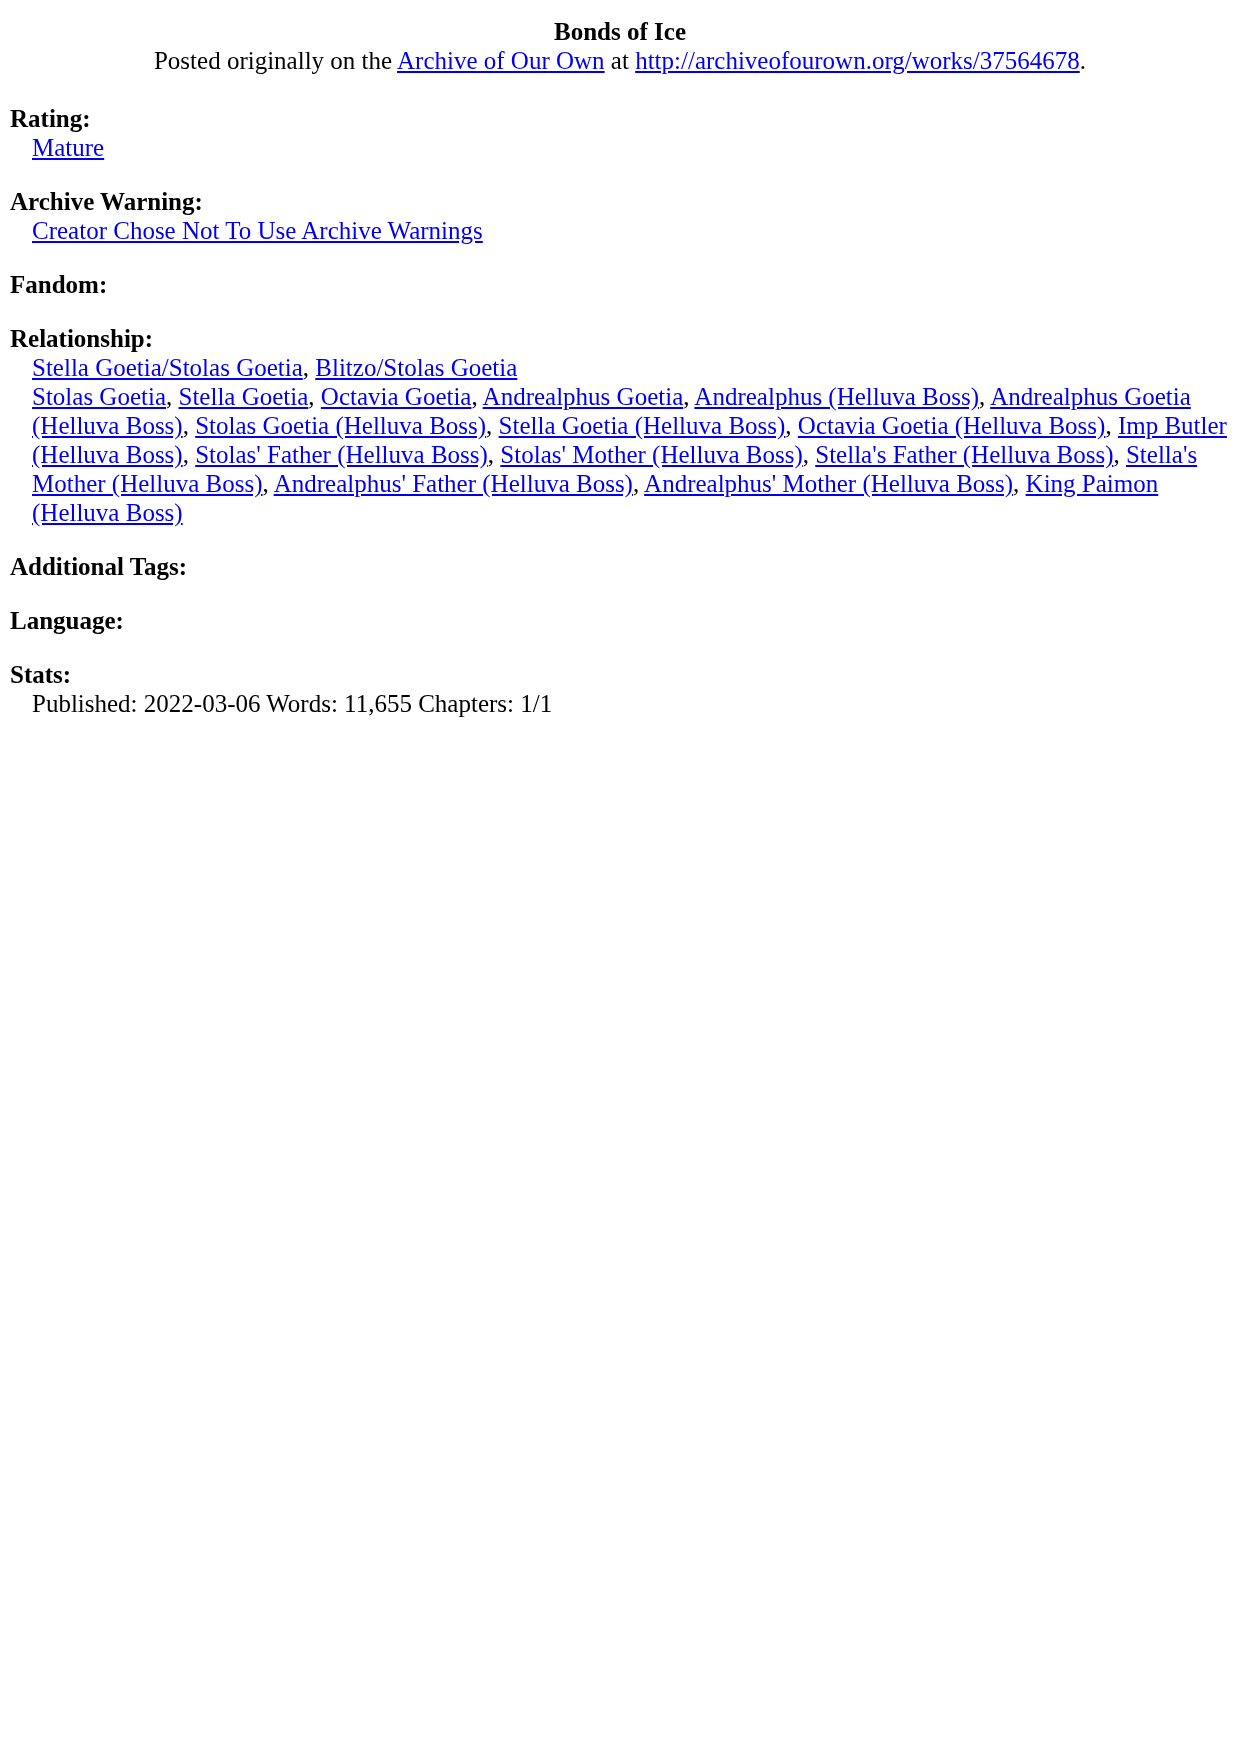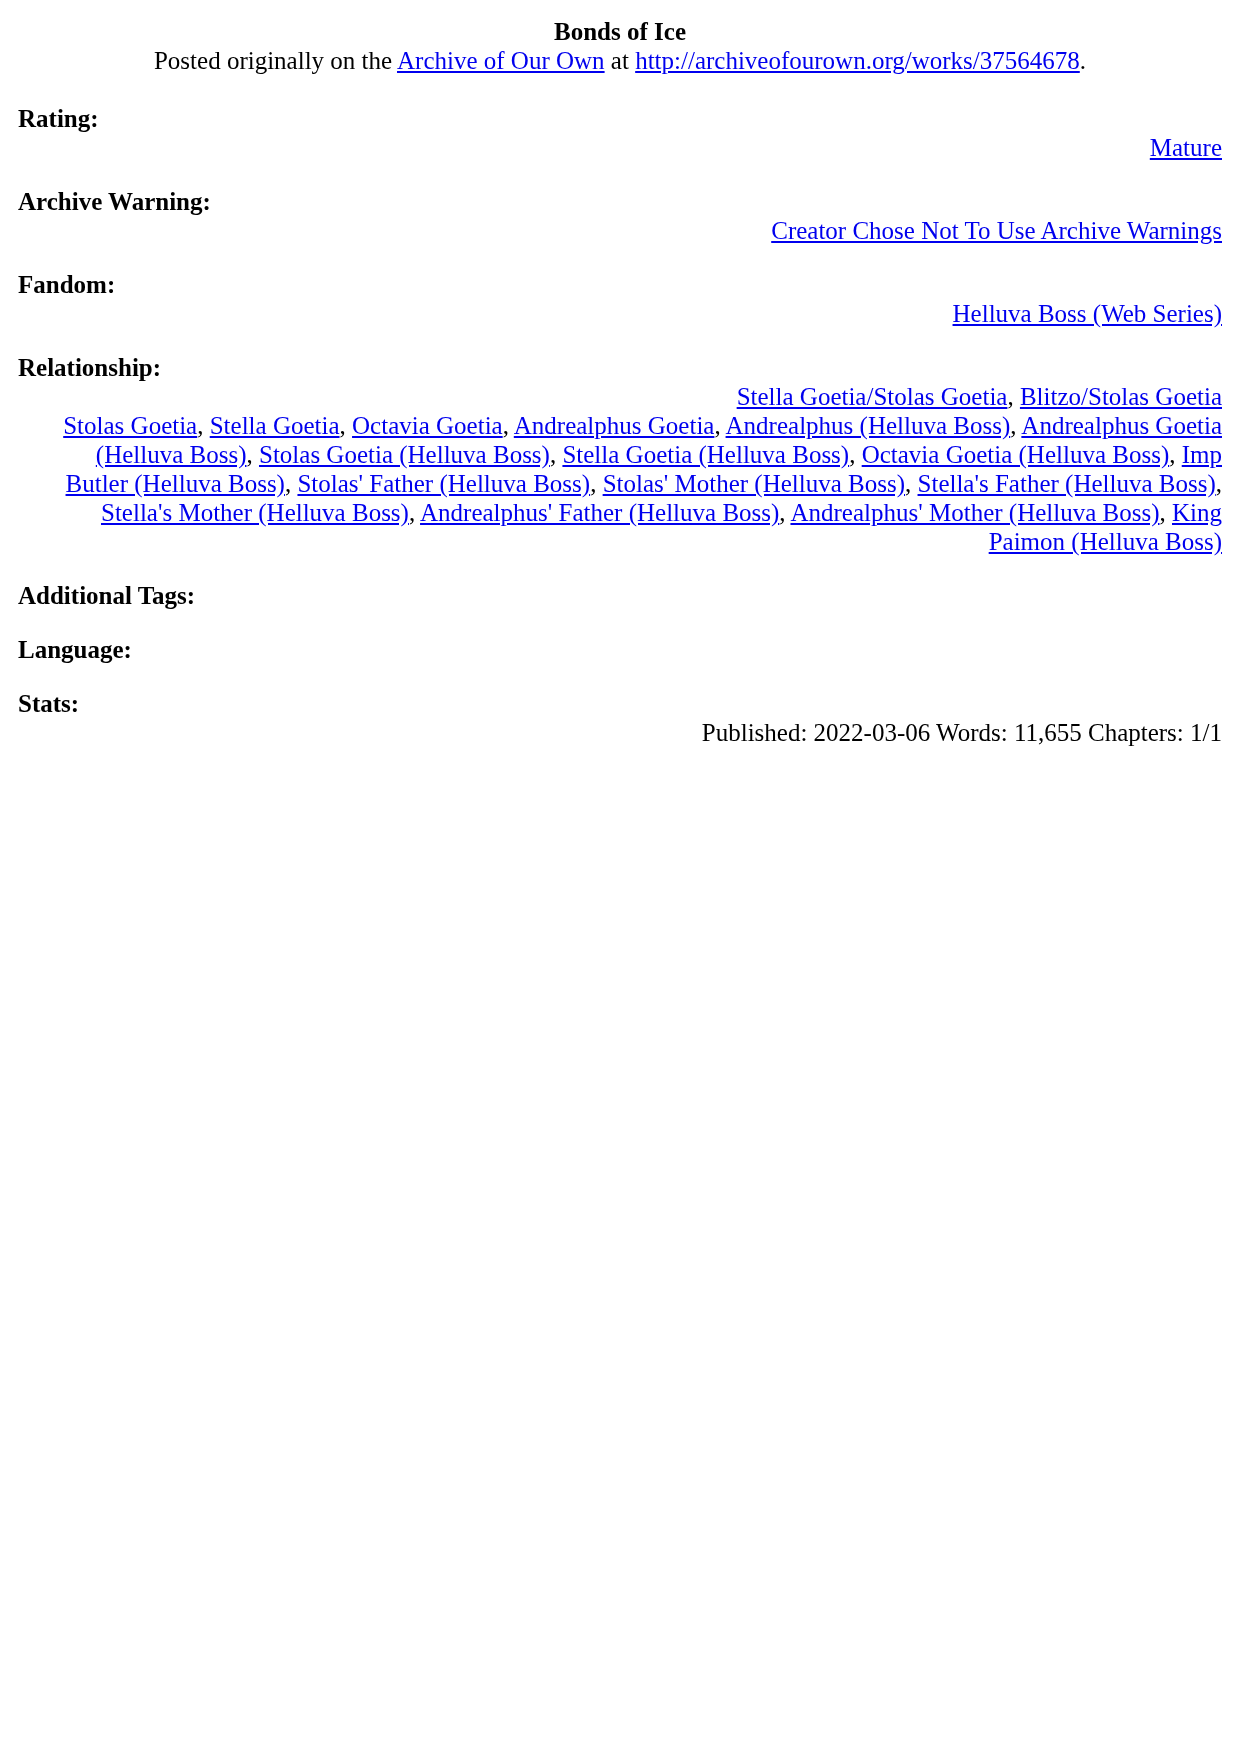--- a/index.html
+++ b/index.html
@@ -17,53 +17,51 @@
     min-height: 1700px;
   }
   .message {
     text-align: center;
     margin: 0 0 29px 0;
   }
   .message b {
     font-weight: bold;
   }
   dl.tags {
-    margin: 8px;
+    margin: 0;
   }
   dl.tags dt {
     font-weight: bold;
     margin-top: 25px;
   }
   dl.tags dt:first-child {
     margin-top: 0;
   }
   dl.tags dd {
     margin: 0 0 0 22px;
-    text-align: right;
   }
   a.lnk {
     color: #0000ee;
     text-decoration: underline;
     cursor: pointer;
   }
 </style>
 </head>
 <body>
 
 <div class="page">
 
   <p class="message"><b>Bonds of Ice</b><br><span>Posted originally on the </span><a class="lnk">Archive of Our Own</a><span> at </span><a class="lnk">http://archiveofourown.org/works/37564678</a><span>.</span></p>
 
   <dl class="tags" id="meta-list">
       <dt>Rating:</dt>
       <dd><a class="lnk">Mature</a></dd>
       <dt>Archive Warning:</dt>
       <dd><a class="lnk">Creator Chose Not To Use Archive Warnings</a></dd>
       <dt>Fandom:</dt>
-      <dd><a class="lnk">Helluva Boss (Web Series)</a></dd>
       <dt>Relationship:</dt>
       <dd><a class="lnk">Stella Goetia/Stolas Goetia</a>, <a class="lnk">Blitzo/Stolas Goetia</a></dd>
       <dd><a class="lnk">Stolas Goetia</a>, <a class="lnk">Stella Goetia</a>, <a class="lnk">Octavia Goetia</a>, <a class="lnk">Andrealphus Goetia</a>, <a class="lnk">Andrealphus (Helluva Boss)</a>, <a class="lnk">Andrealphus Goetia (Helluva Boss)</a>, <a class="lnk">Stolas Goetia (Helluva Boss)</a>, <a class="lnk">Stella Goetia (Helluva Boss)</a>, <a class="lnk">Octavia Goetia (Helluva Boss)</a>, <a class="lnk">Imp Butler (Helluva Boss)</a>, <a class="lnk">Stolas' Father (Helluva Boss)</a>, <a class="lnk">Stolas' Mother (Helluva Boss)</a>, <a class="lnk">Stella's Father (Helluva Boss)</a>, <a class="lnk">Stella's Mother (Helluva Boss)</a>, <a class="lnk">Andrealphus' Father (Helluva Boss)</a>, <a class="lnk">Andrealphus' Mother (Helluva Boss)</a>, <a class="lnk">King Paimon (Helluva Boss)</a></dd>
       <dt>Additional Tags:</dt>
       <dt>Language:</dt>
       <dt>Stats:</dt>
       <dd><span>Published: 2022-03-06 Words: 11,655 Chapters: 1/1</span></dd>
     </dl>
 
 </div>

